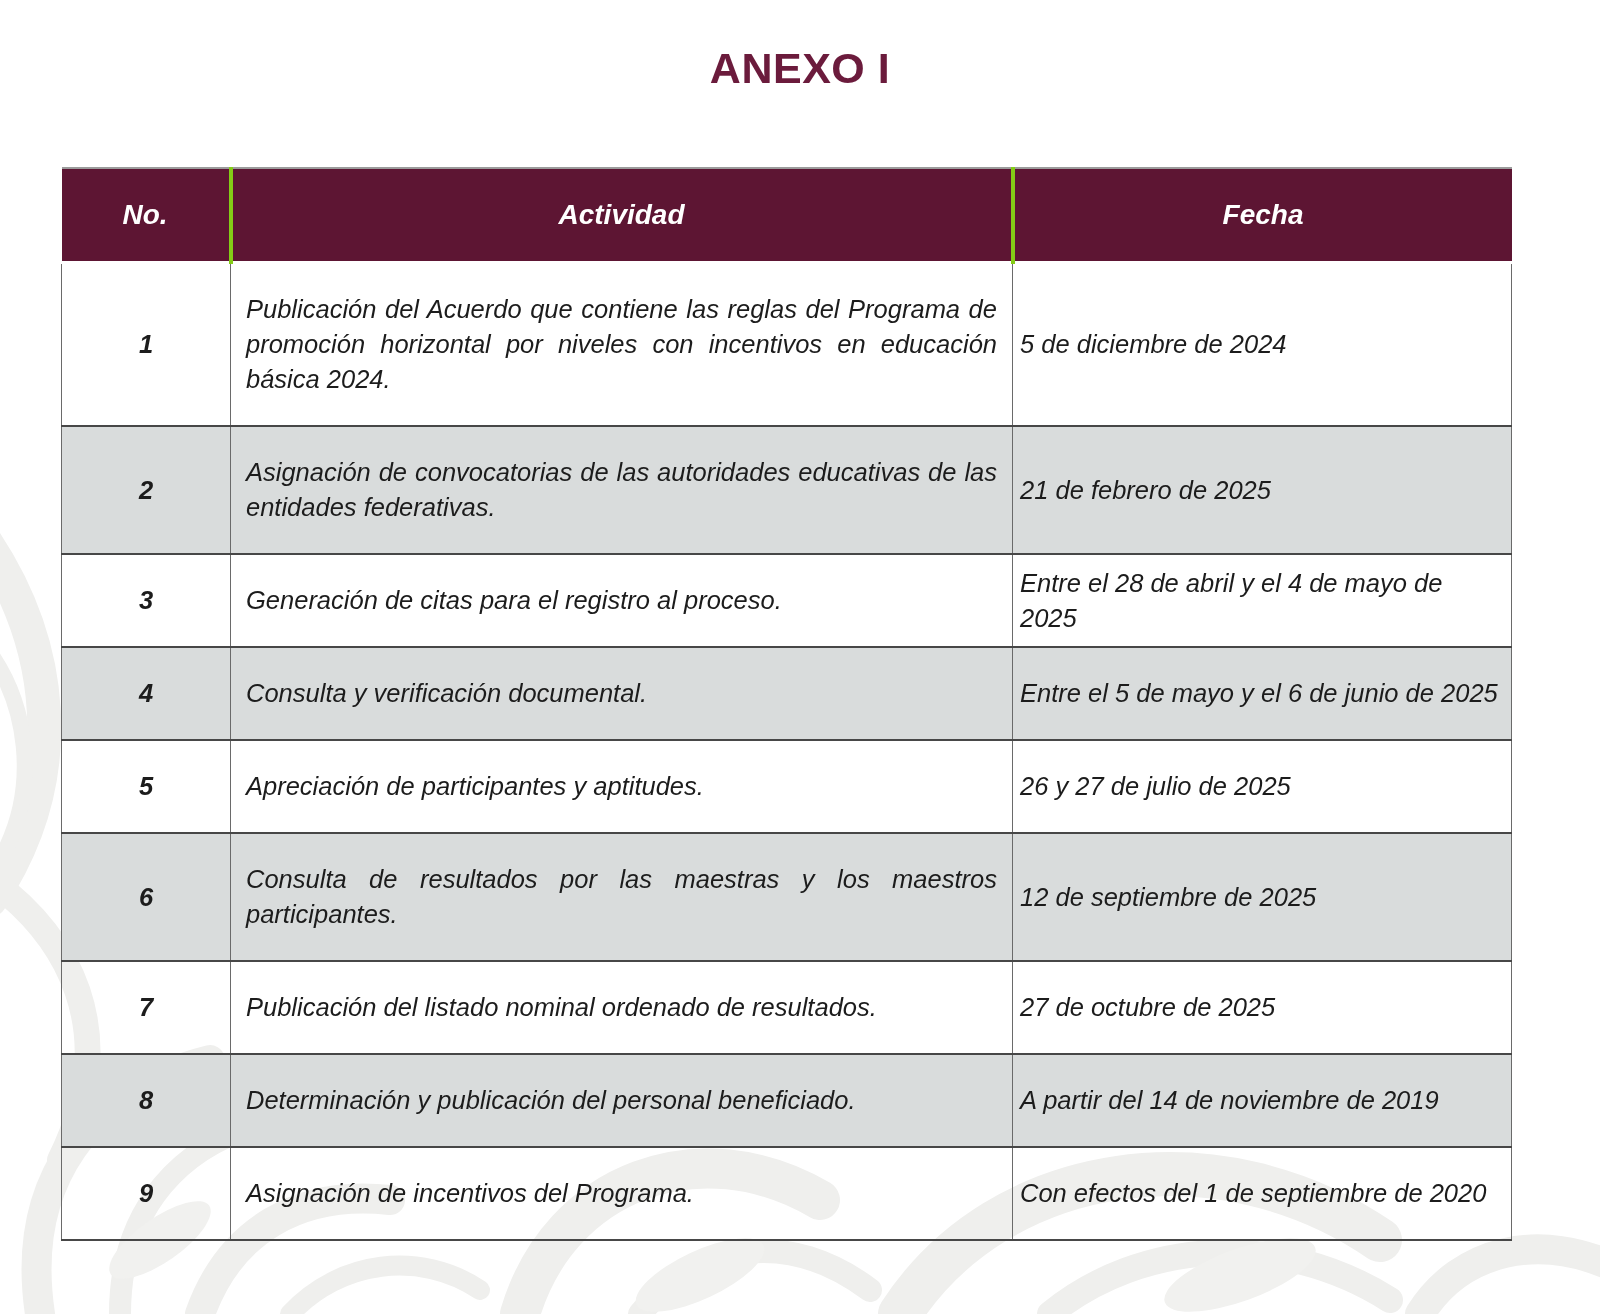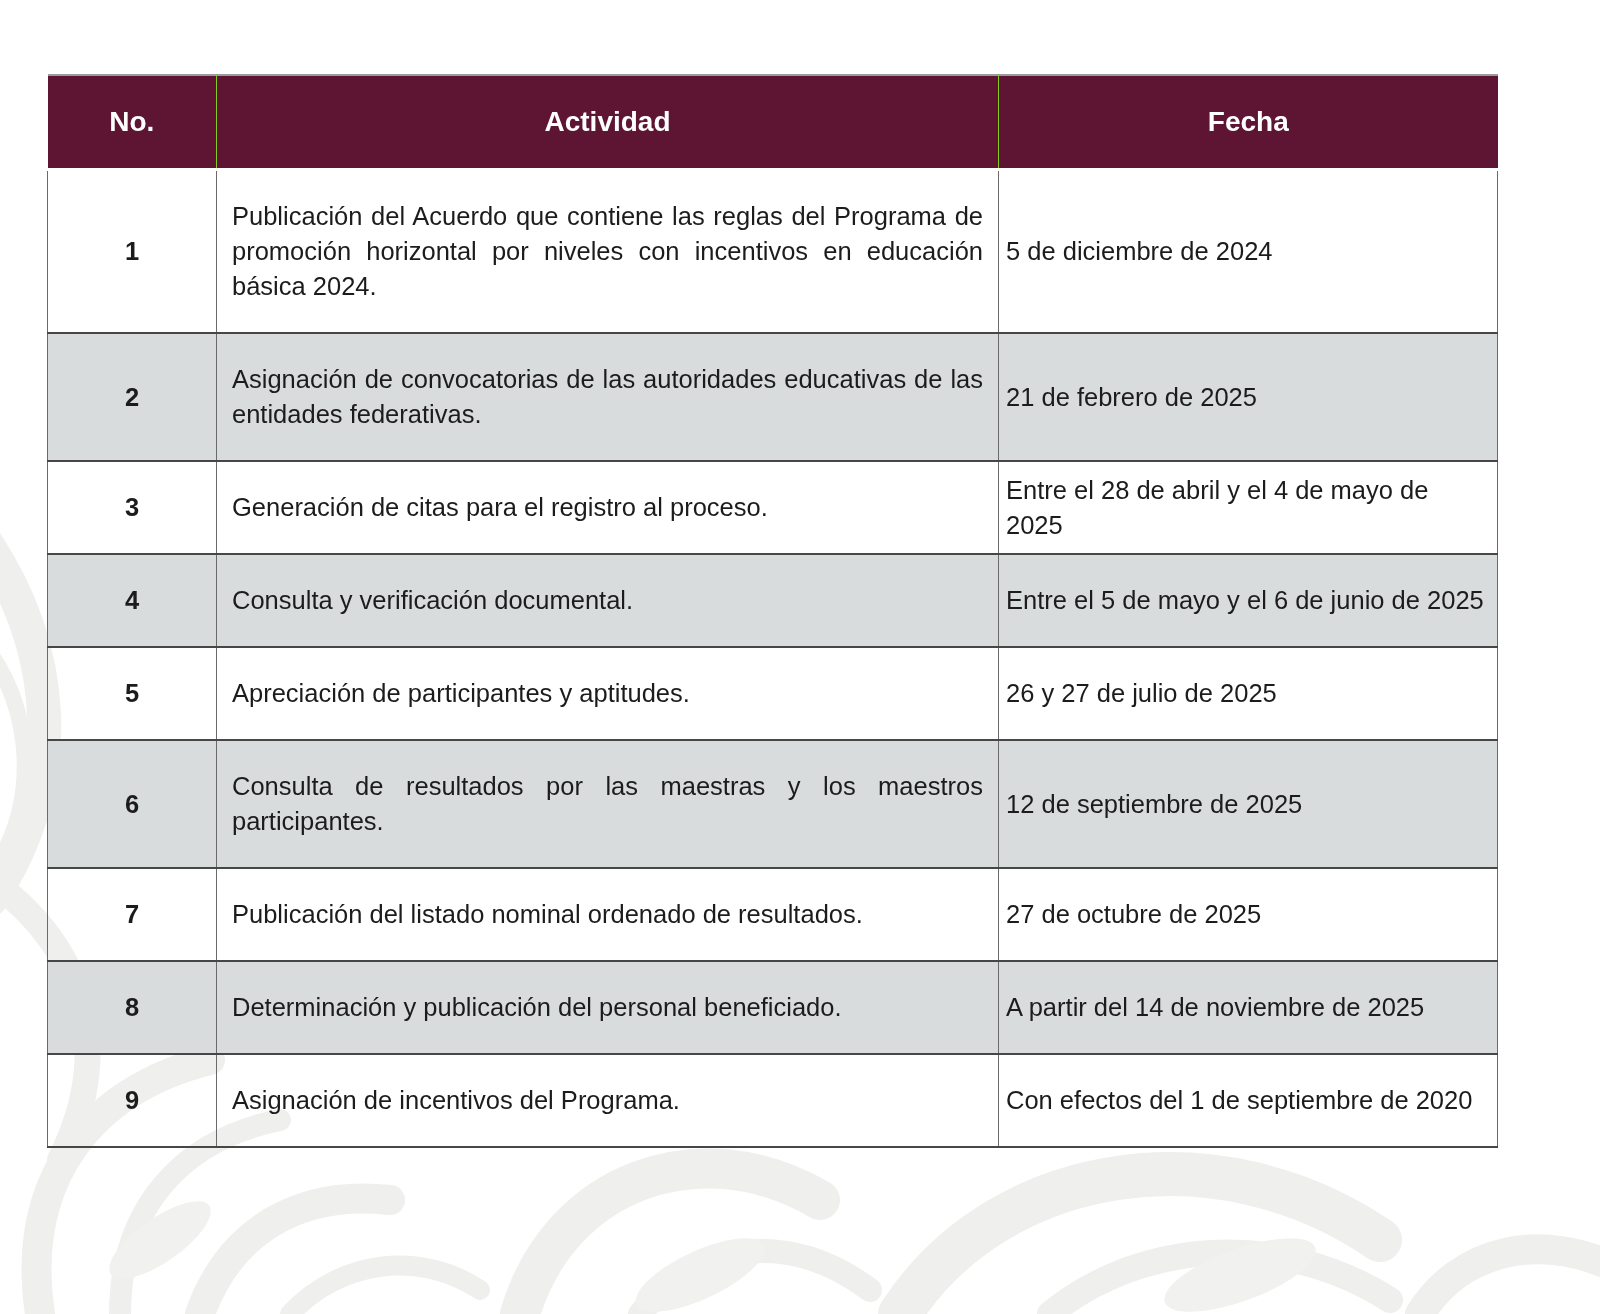--- a/index.html
+++ b/index.html
@@ -43,40 +43,41 @@
     text-align: center;
     font-size: 30px;
     font-weight: 700;
     line-height: 49px;
     letter-spacing: 0.2px;
     color: #58595B;
   }
   table.calendar {
     border-collapse: collapse;
     table-layout: fixed;
-    margin: 74px 0 0 47px;
+    margin: 74px 0 0 61px;
     width: 1450px;
     border-top: 2px solid #9b9b9b;
+    font-style: italic;
   }
   col.c-no     { width: 169px; }
   col.c-act    { width: 782px; }
   col.c-fecha  { width: 499px; }
   thead th {
     background: #5D1533;
     color: #ffffff;
     font-size: 28px;
     font-weight: 700;
     height: 90px;
     text-align: center;
     vertical-align: middle;
     border: none;
     border-bottom: 3px solid #ffffff;
   }
   thead th + th {
-    border-left: 1px solid #84cc16;
+    border-left: 4px solid #84cc16;
   }
   tbody tr {
     height: 92px;
   }
   tbody td {
     border: 1.5px solid #6a6a6a;
     border-top: 2px solid #474747;
     font-size: 25.5px;
     line-height: 35px;
     color: #1c1c1c;
@@ -123,20 +124,21 @@
       <path d="M 1420 1314 C 1460 1250, 1540 1230, 1620 1270" stroke-width="30"></path>
     </g>
     <g fill="#f1f1ef">
       <ellipse cx="160" cy="1240" rx="60" ry="22" transform="rotate(-35 160 1240)"></ellipse>
       <ellipse cx="700" cy="1275" rx="70" ry="24" transform="rotate(-25 700 1275)"></ellipse>
       <ellipse cx="1240" cy="1275" rx="80" ry="26" transform="rotate(-20 1240 1275)"></ellipse>
     </g>
   </svg>
 
   <div class="content">
+    <h1 class="doc-title">ANEXO I</h1>
 
 
     <table class="calendar">
       <colgroup>
         <col class="c-no">
         <col class="c-act">
         <col class="c-fecha">
       </colgroup>
       <thead>
         <tr>
@@ -184,21 +186,21 @@
 
     <tr>
       <td class="col-no">7</td>
       <td class="col-act">Publicación del listado nominal ordenado de resultados.</td>
       <td class="col-fecha">27 de octubre de 2025</td>
     </tr>
 
     <tr>
       <td class="col-no">8</td>
       <td class="col-act">Determinación y publicación del personal beneficiado.</td>
-      <td class="col-fecha">A partir del 14 de noviembre de 2025</td>
+      <td class="col-fecha">A partir del 14 de noviembre de 2019</td>
     </tr>
 
     <tr>
       <td class="col-no">9</td>
       <td class="col-act">Asignación de incentivos del Programa.</td>
       <td class="col-fecha">Con efectos del 1 de septiembre de 2020</td>
     </tr>
   </tbody>
     </table>
   </div>

